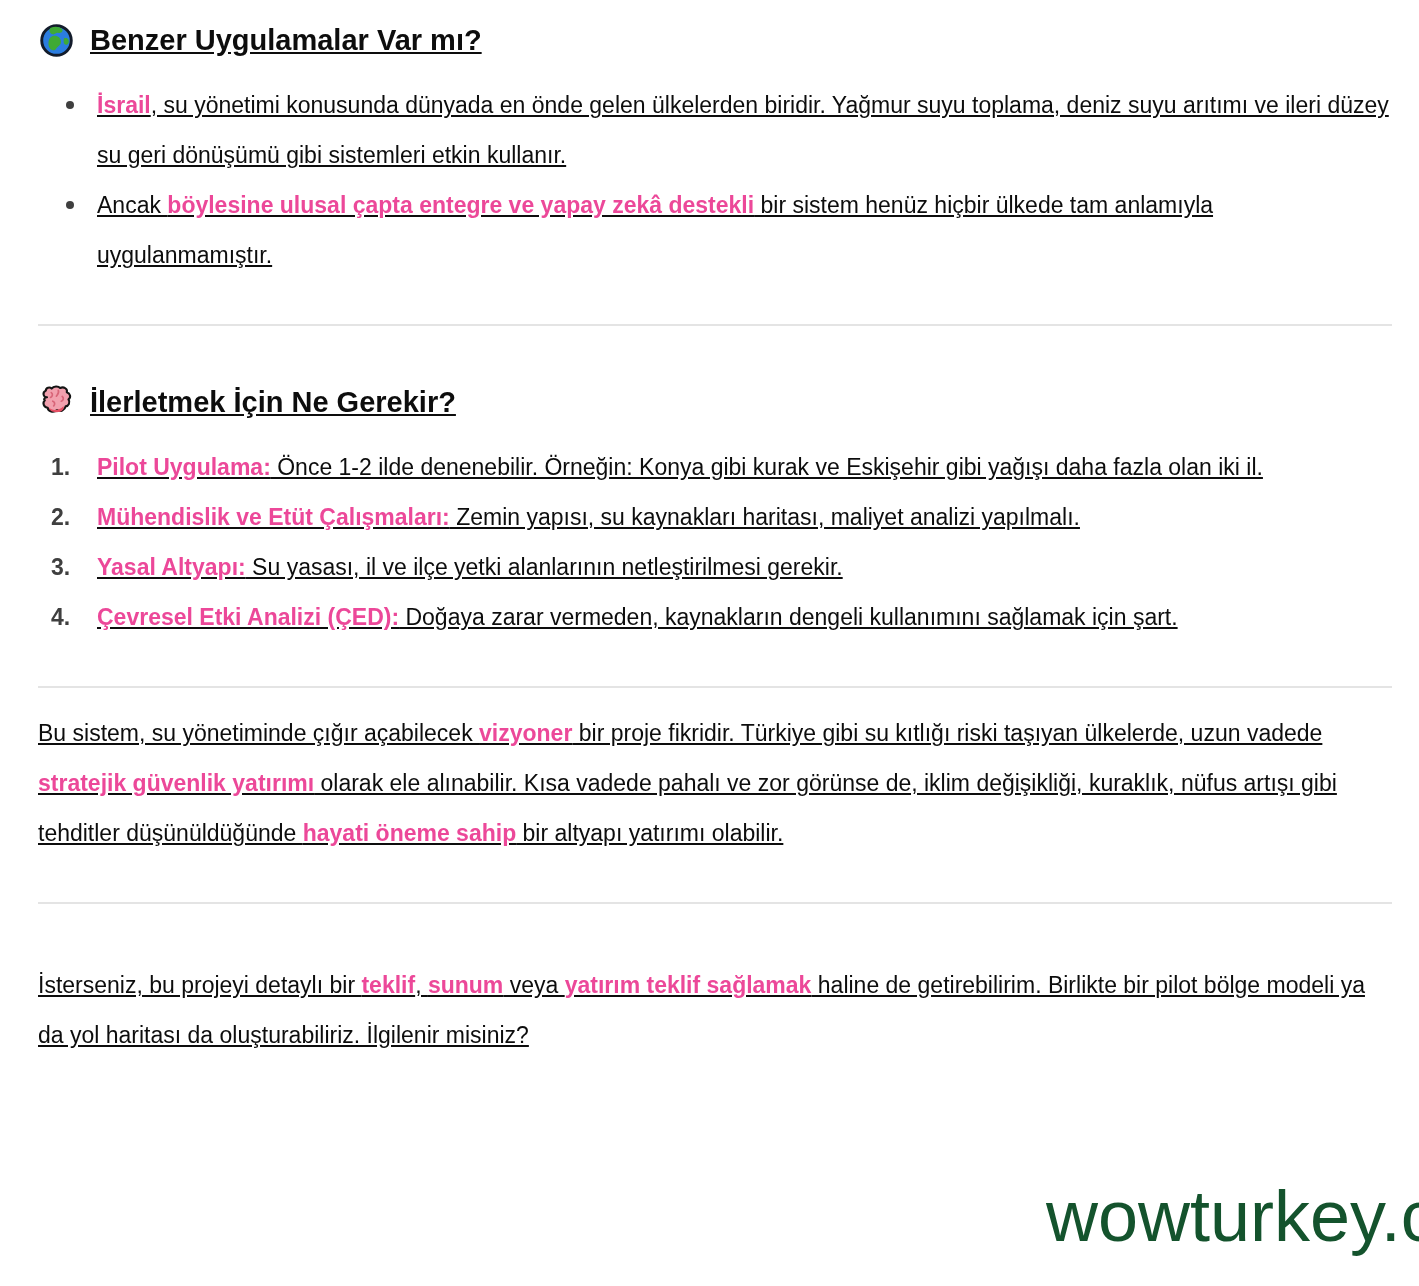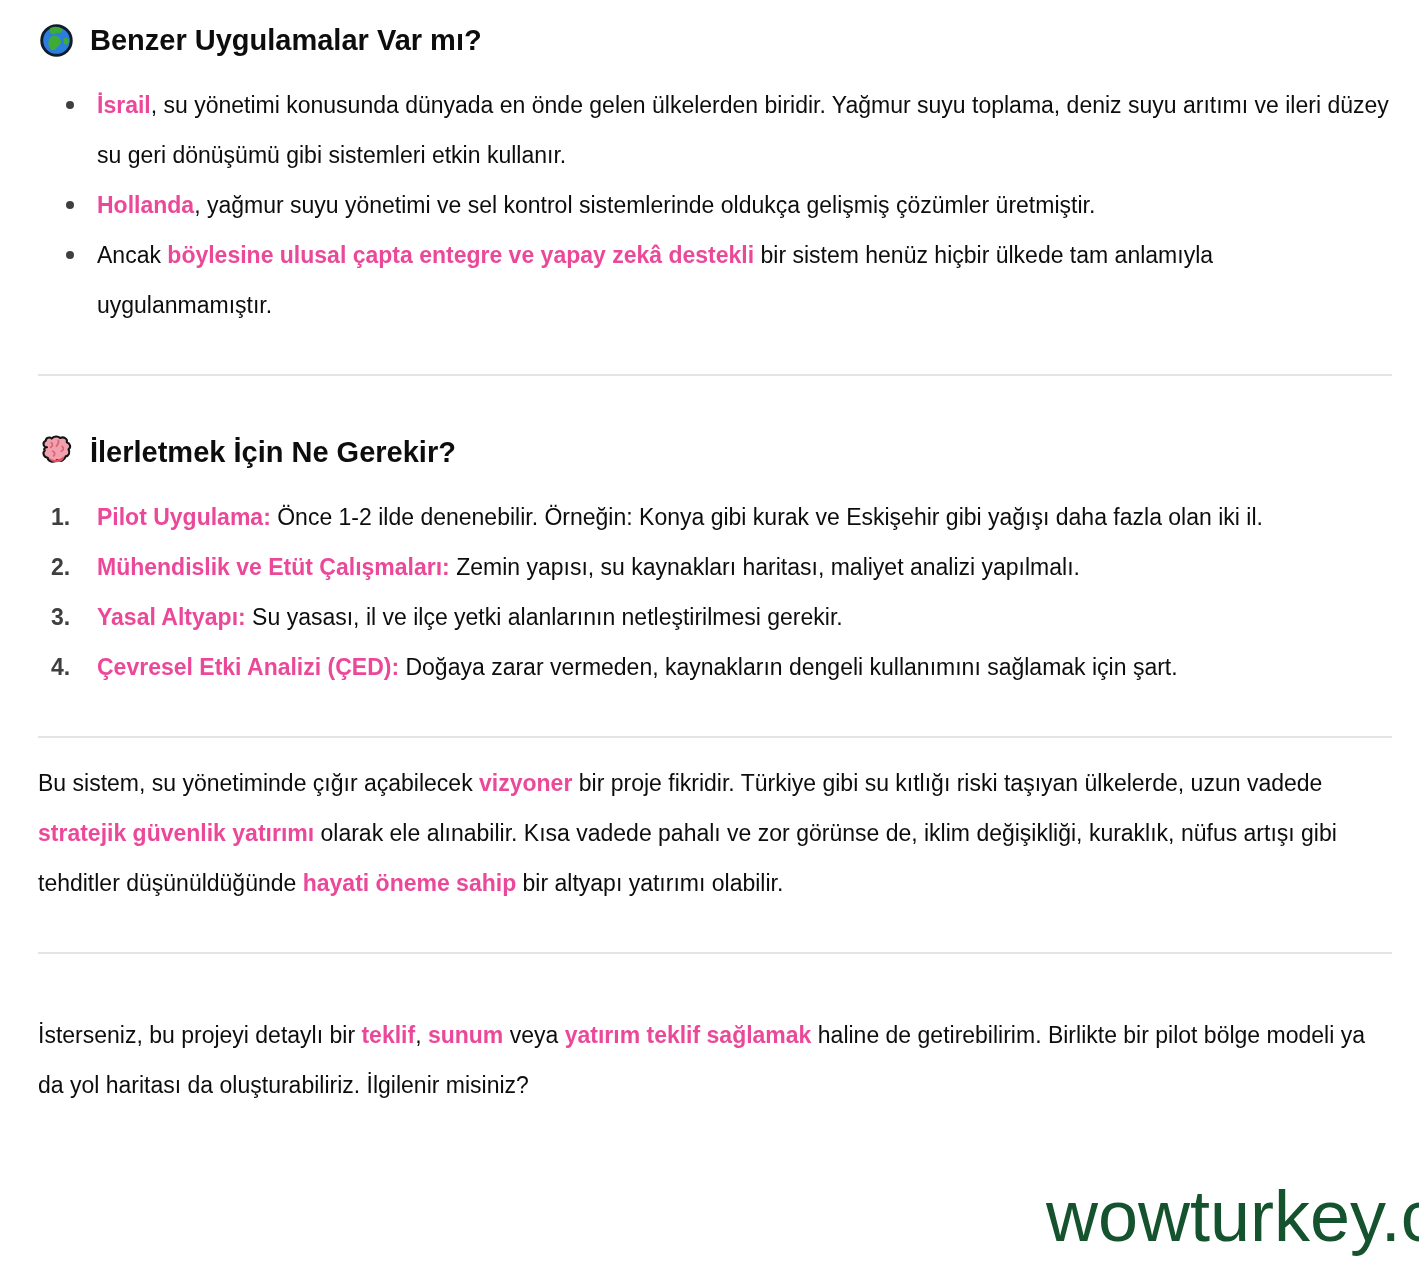--- a/index.html
+++ b/index.html
@@ -10,20 +10,21 @@
     color: #0d0d0d;
     font-family: "Liberation Sans", "DejaVu Sans", sans-serif;
     font-size: 23px;
     line-height: 50px;
     overflow: hidden;
   }
   .page {
     position: relative;
     width: 1413px; height: 1286px;
     padding: 20px 21px 0 38px;
+    text-decoration: underline;
   }
   h3.section-heading {
     display: flex; align-items: center; gap: 16px;
     font-size: 29px; line-height: 40px; font-weight: 700;
     margin: 56px 0 20px 0;
     color: #0d0d0d;
   }
   h3.section-heading.first { margin-top: 0; }
   .emoji { width: 36px; height: 36px; display: inline-flex; align-items: center; justify-content: center; flex: 0 0 36px; }
   .emoji svg { display: block; }
@@ -67,21 +68,20 @@
           <circle cx="18" cy="18" r="15.2" fill="#2b7de0" stroke="#131c2b" stroke-width="3"></circle>
           <path d="M12 5 C16 3 21 3.5 23.5 6 C25.5 8.2 23 11 20 10.2 C17.5 9.6 16.6 12.4 13.6 11.6 C10.6 10.8 10 6.6 12 5 Z" fill="#3faa35"></path>
           <path d="M13.5 13.5 C18 12 22.5 14.5 22.6 19 C22.7 23.3 19.4 23.4 17.6 26.4 C15.8 29.4 11.3 28.2 10.2 24.2 C9.2 20.4 9.8 14.8 13.5 13.5 Z" fill="#3faa35"></path>
           <path d="M26.5 15.5 C29.4 14.6 31.4 17.4 30.5 20.2 C29.6 23 25.6 23.2 25.4 19.8 C25.3 17.8 25 16 26.5 15.5 Z" fill="#3faa35"></path>
         </svg>
       </span>
       <span>Benzer Uygulamalar Var mı?</span>
     </h3>
     <ul class="bullets">
       <li><span><strong>İsrail</strong><span>, su yönetimi konusunda dünyada en önde gelen ülkelerden biridir. Yağmur suyu toplama, deniz suyu arıtımı ve ileri düzey su geri dönüşümü gibi sistemleri etkin kullanır.</span></span></li>
-      <li><span><strong>Hollanda</strong><span>, yağmur suyu yönetimi ve sel kontrol sistemlerinde oldukça gelişmiş çözümler üretmiştir.</span></span></li>
       <li><span><span>Ancak </span><strong>böylesine ulusal çapta entegre ve yapay zekâ destekli</strong><span> bir sistem henüz hiçbir ülkede tam anlamıyla uygulanmamıştır.</span></span></li>
     </ul>
   </section>
 
   <hr class="divider">
 
   <section>
     <h3 class="section-heading">
       <span class="emoji">
         <svg viewBox="0 0 36 36" width="36" height="34" aria-hidden="true">

